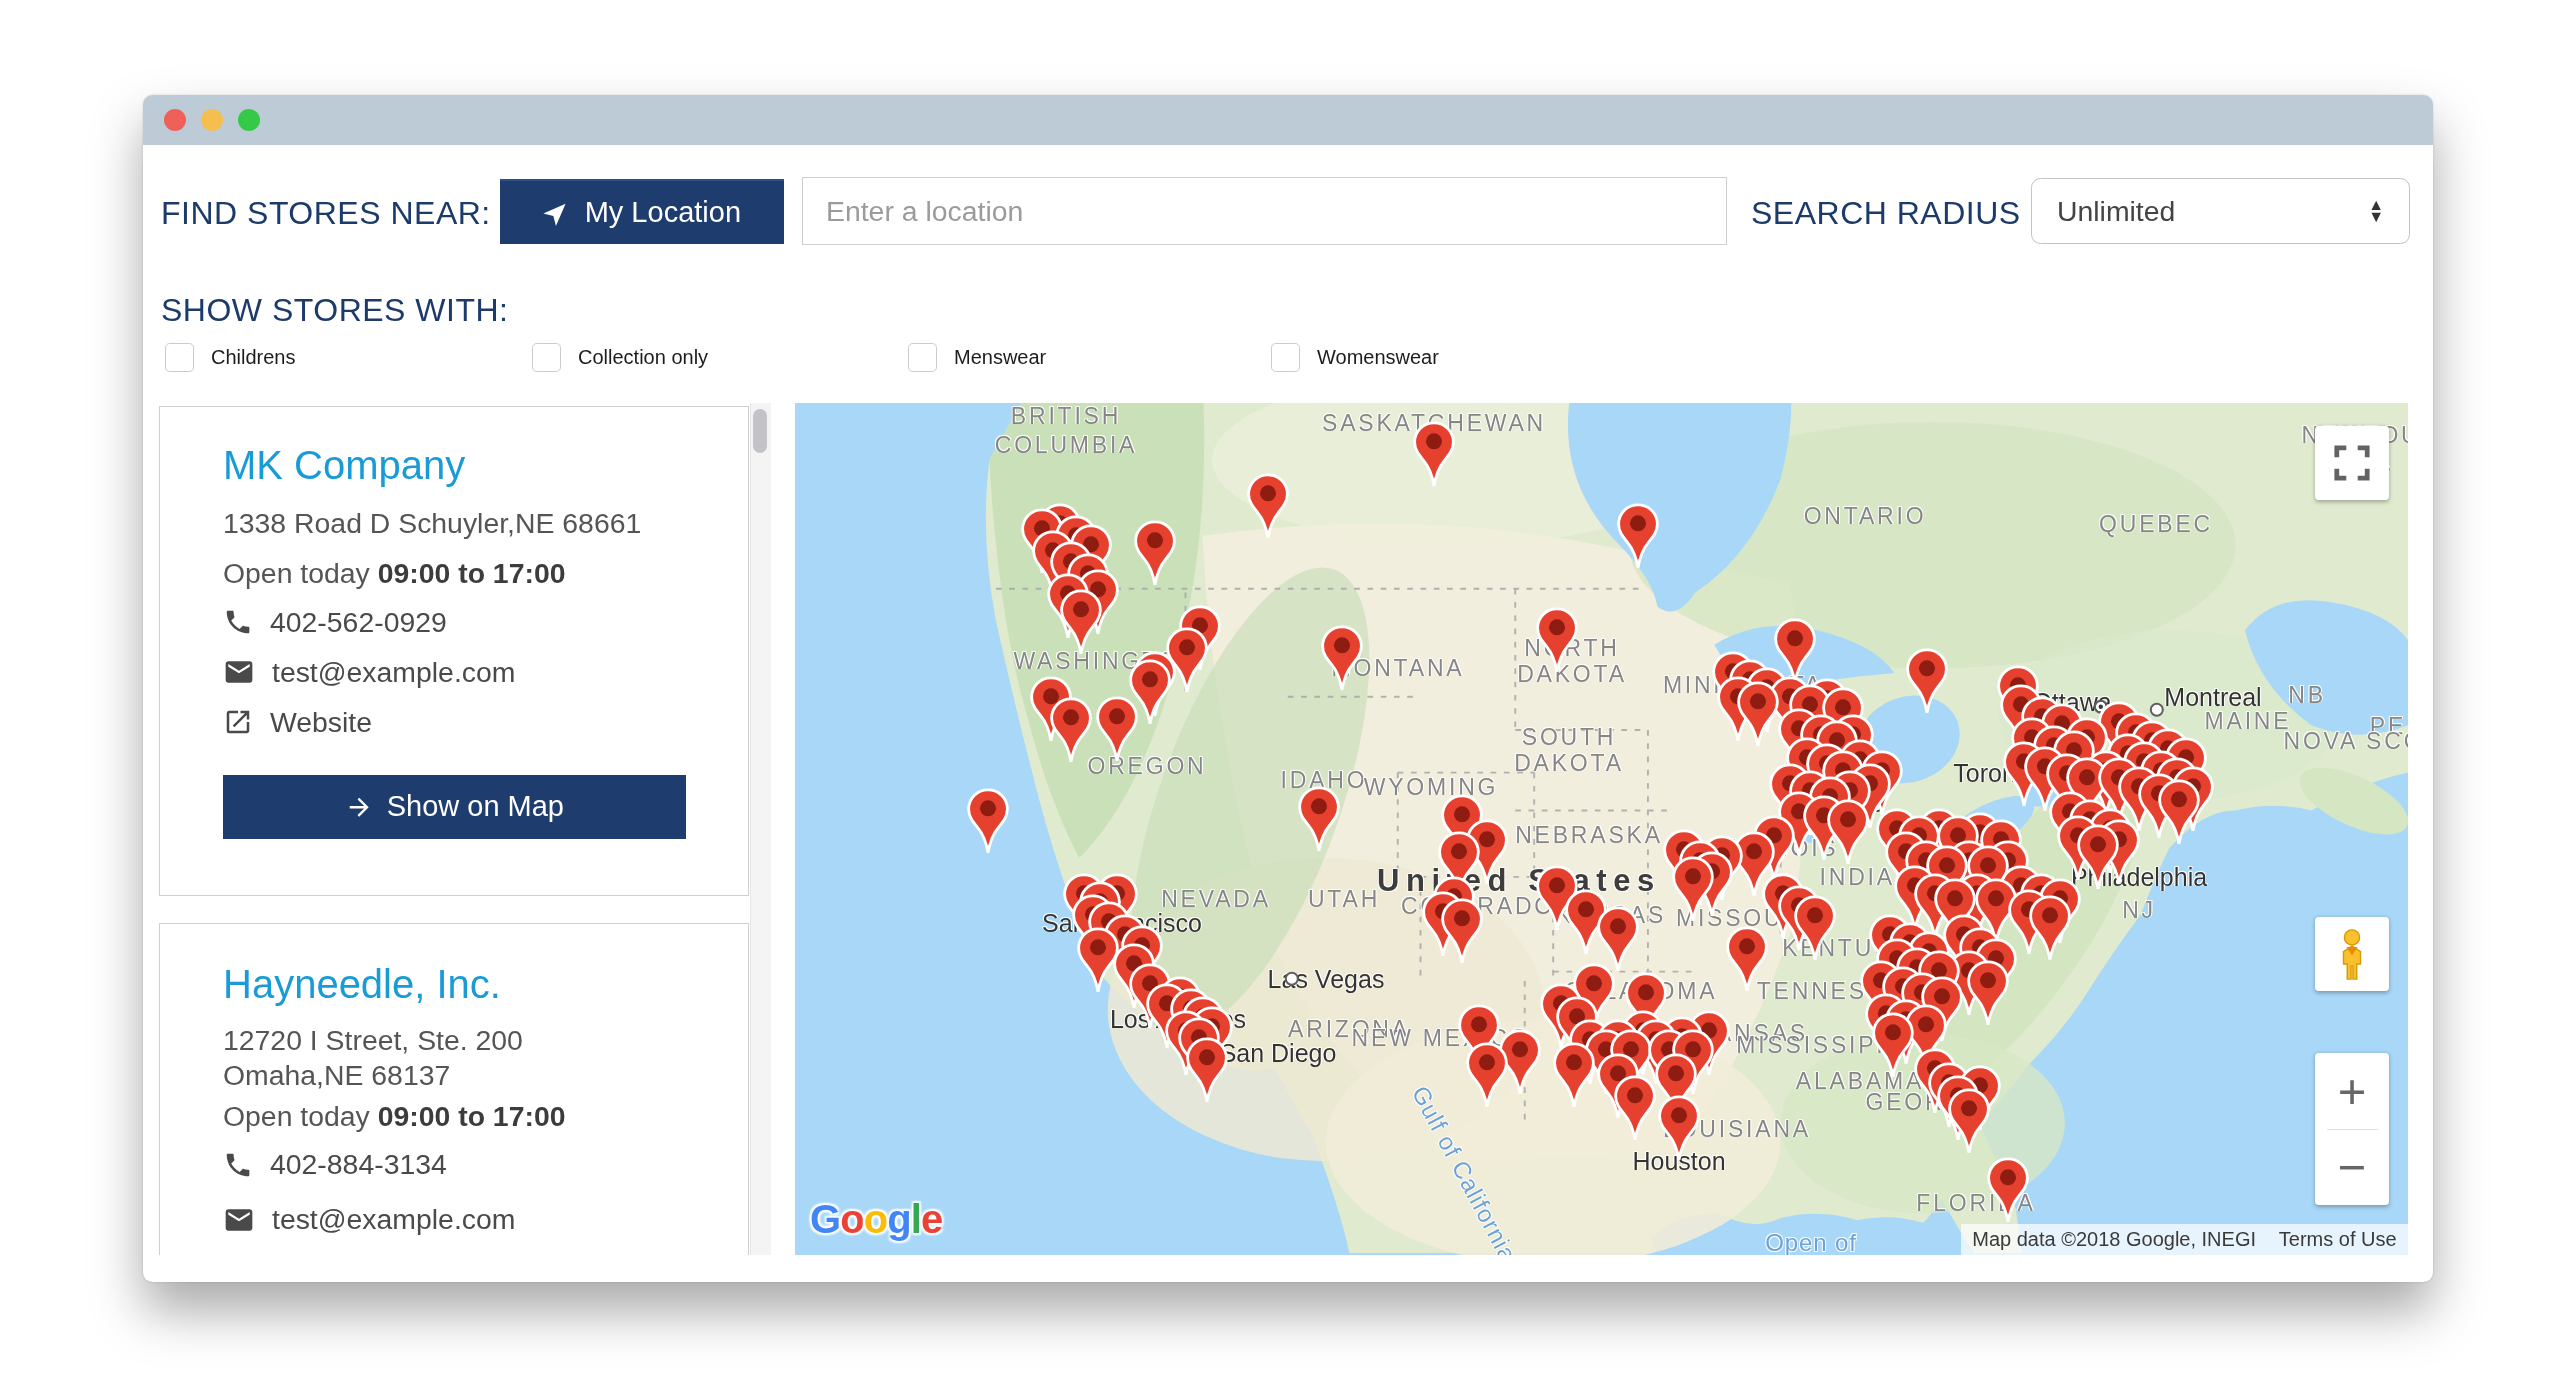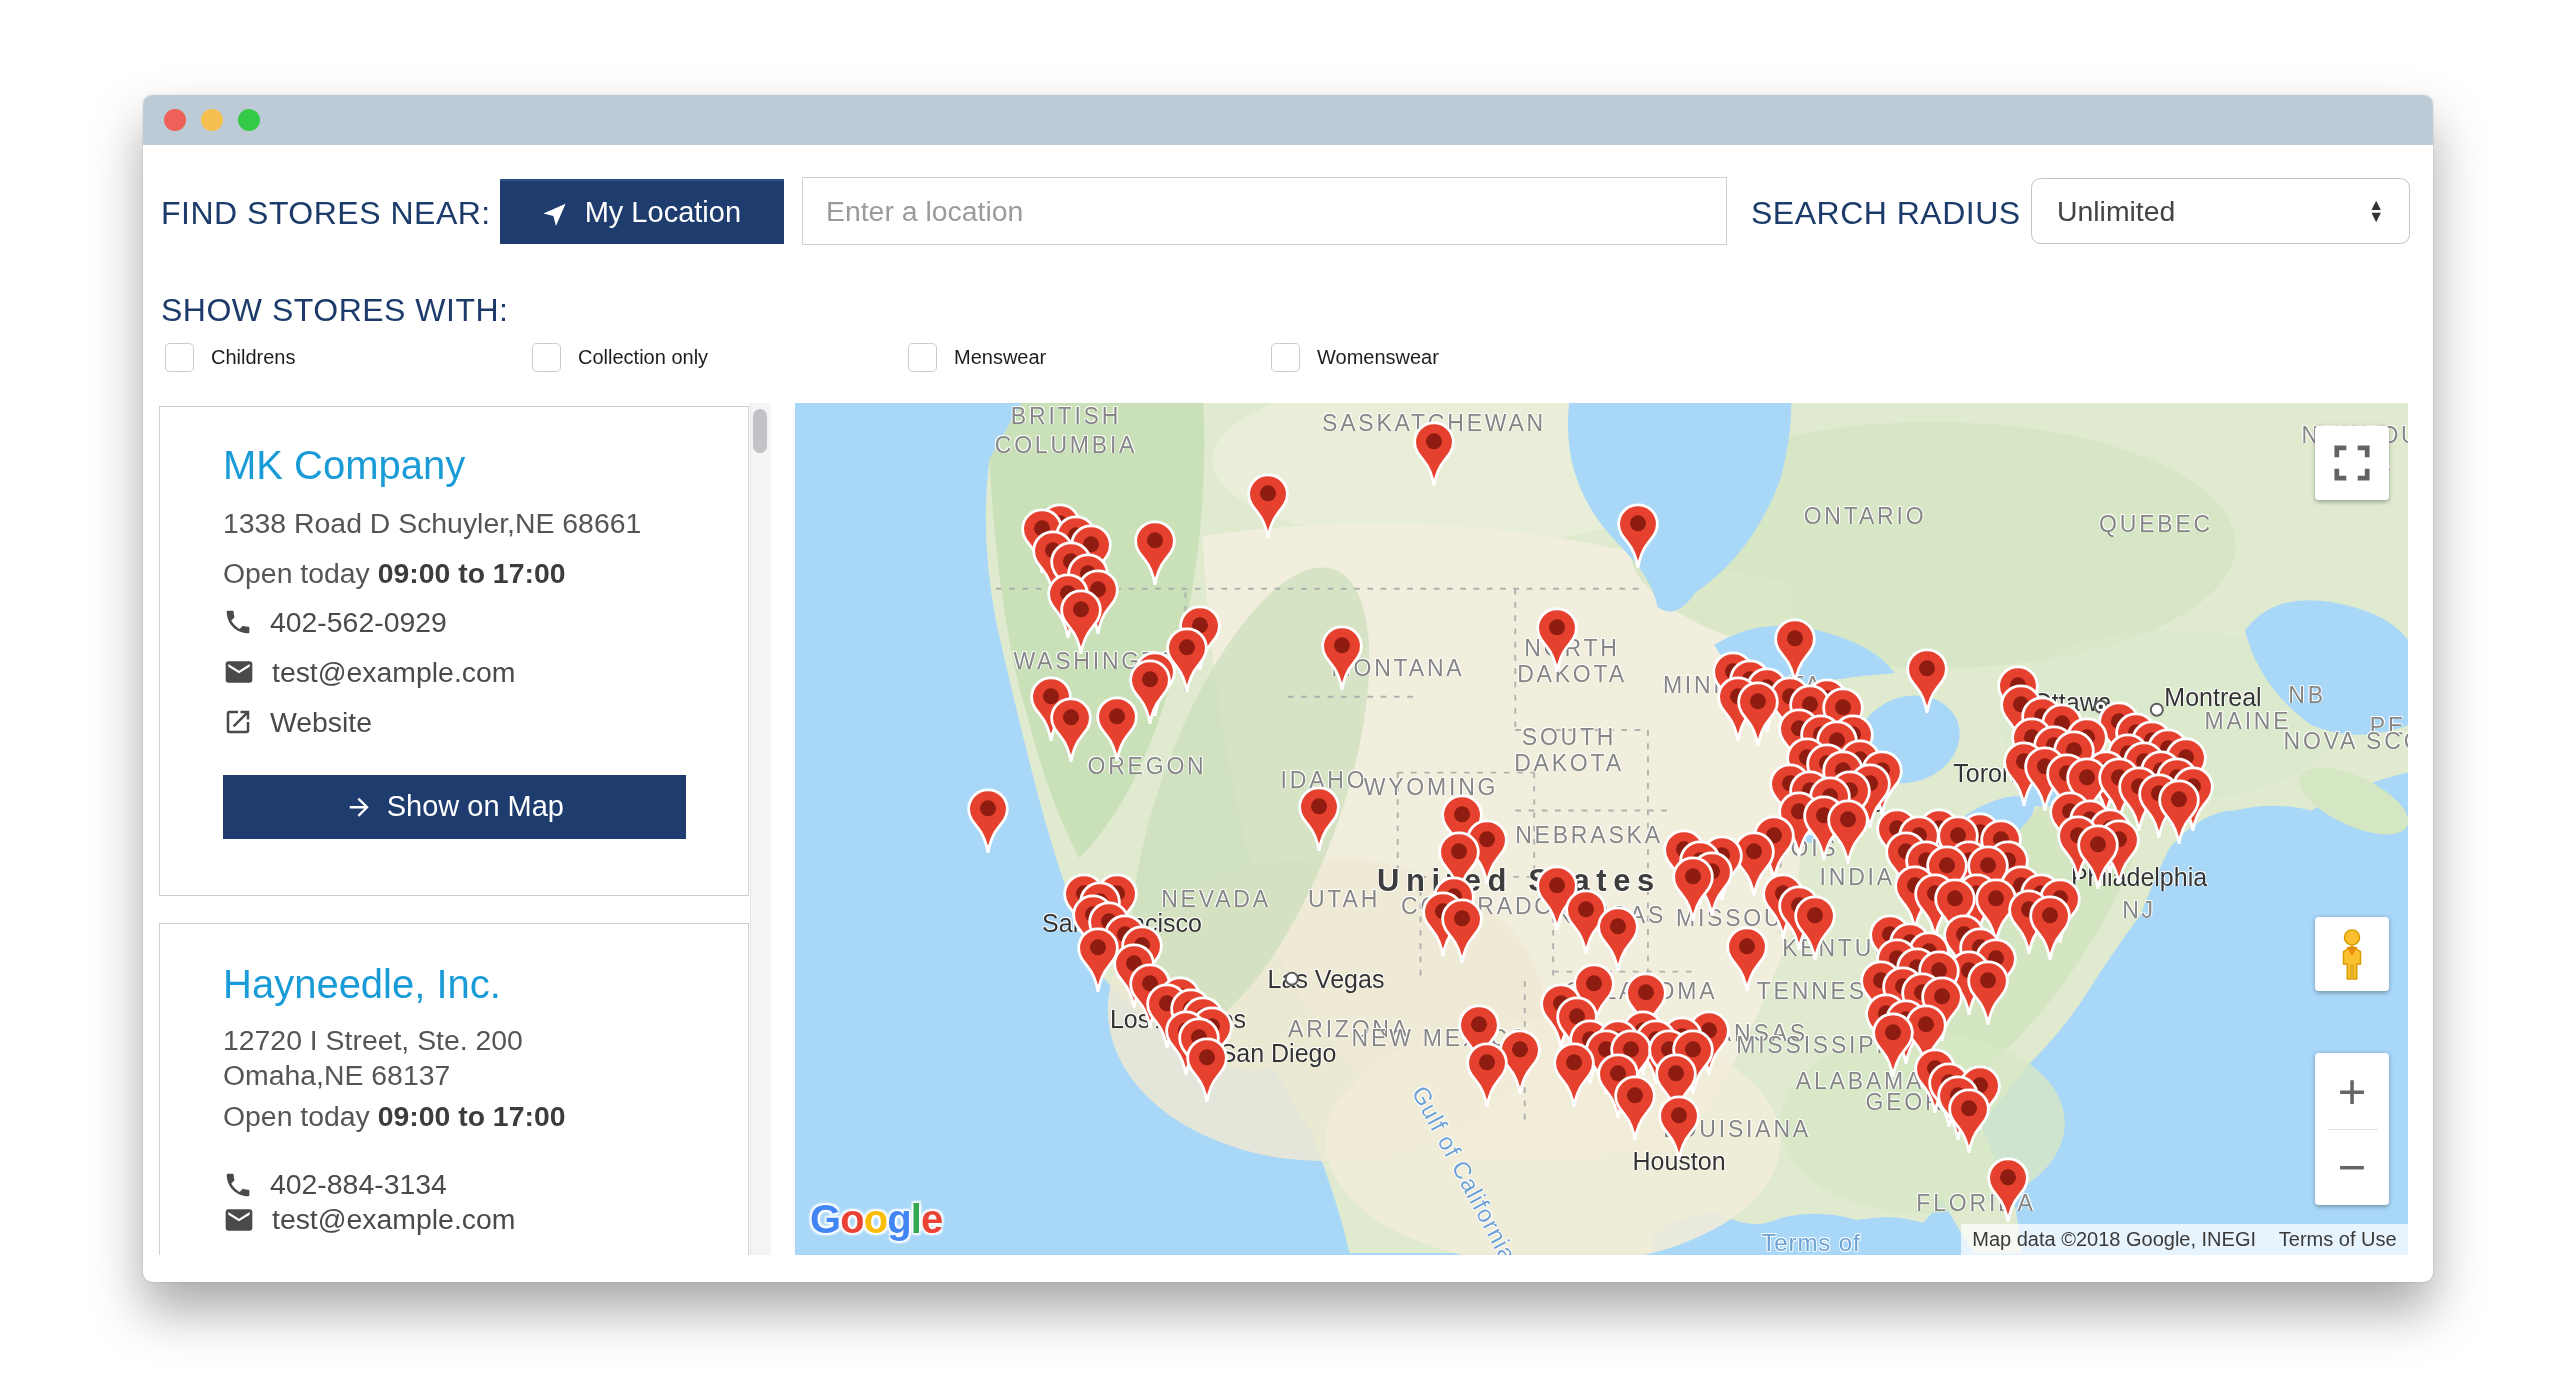--- a/index.html
+++ b/index.html
@@ -156,21 +156,21 @@
         </div>
       </div>
 
       <div class="card" style="top:520px;height:493px;">
         <div class="inner">
           <div class="store-title" style="top:38px;">Hayneedle, Inc.</div>
           <div class="store-addr" style="top:99px;">12720 I Street, Ste. 200 Omaha,NE 68137</div>
           <div class="store-open" style="top:176px;">
             <span>Open today</span> <b>09:00 to 17:00</b>
           </div>
-          <div class="store-row" style="top:244px;">
+          <div class="store-row" style="top:224px;">
             <svg width="30" height="30" viewBox="0 0 24 24">
                 <path fill="#4a4a4a" d="M6.6 10.8c1.5 2.9 3.8 5.2 6.7 6.7l2.2-2.2c.3-.3.7-.4 1-.2 1.1.4 2.3.6 3.6.6.6 0 1 .4 1 1V20c0 .6-.4 1-1 1C10.6 21 3 13.4 3 4c0-.6.4-1 1-1h3.5c.6 0 1 .4 1 1 0 1.3.2 2.5.6 3.6.1.3 0 .7-.2 1l-2.3 2.2z"></path>
               </svg>
             <span>402-884-3134</span>
           </div>
           <div class="store-row" style="top:279px;">
             <svg width="32" height="32" viewBox="0 0 24 24">
                 <path fill="#4a4a4a" d="M20 4H4c-1.1 0-2 .9-2 2v12c0 1.1.9 2 2 2h16c1.1 0 2-.9 2-2V6c0-1.1-.9-2-2-2zm0 4l-8 5-8-5V6l8 5 8-5v2z"></path>
               </svg>
             <span>test@example.com</span>
@@ -268,21 +268,21 @@
         <div class="map-label city" style="left: 1277px; top: 299px;">Ottawa</div>
         <div class="map-label city" style="left: 1200px; top: 370px;">Toronto</div>
         <div class="map-label city" style="left: 1043px; top: 400px;">Chicago</div>
         <div class="map-label city" style="left: 1344px; top: 474px;">Philadelphia</div>
         <div class="map-label city" style="left: 884px; top: 758px;">Houston</div>
         <div class="map-label city" style="left: 851px; top: 637px;">Dallas</div>
         <div class="map-label city" style="left: 531px; top: 576px;">Las Vegas</div>
         <div class="map-label city" style="left: 327px; top: 520px;">San Francisco</div>
         <div class="map-label city" style="left: 383px; top: 616px;">Los Angeles</div>
         <div class="map-label city" style="left: 483px; top: 650px;">San Diego</div>
-        <div class="map-label water" style="left: 1016px; top: 840px;">Terms of</div>
+        <div class="map-label water" style="left: 1016px; top: 840px;">Open of</div>
         <div class="map-label water" style="left: 669px; top: 771px; transform: translate(-50%, -50%) rotate(62deg);">Gulf of California</div>
         <div class="city-dot" style="left: 497px; top: 576px;"></div>
         <div class="city-dot" style="left: 418px; top: 658px;"></div>
         <div class="city-dot" style="left: 1362px; top: 307px;"></div>
         <div class="city-dot target" style="left: 1306px; top: 304px;"></div>
         <div id="pins-layer" style="position:absolute;left:0;top:0;width:100%;height:100%;">
           <div class="pin" style="left: 617px; top: 18px;"><svg width="44" height="68" viewBox="0 0 46 72">
               <path d="M23 2 C11.4 2 2.5 10.9 2.5 22.4 c0 7.6 4.2 13 9.4 19.2 c4.6 5.5 8.6 11.8 11.1 27 c2.5 -15.2 6.5 -21.5 11.1 -27 c5.2 -6.2 9.4 -11.6 9.4 -19.2 C43.5 10.9 34.6 2 23 2 Z" fill="#e6402f" stroke="#ffffff" stroke-width="3"></path>
               <circle cx="23" cy="21.5" r="8.5" fill="#8e1c10"></circle>
             </svg></div>

